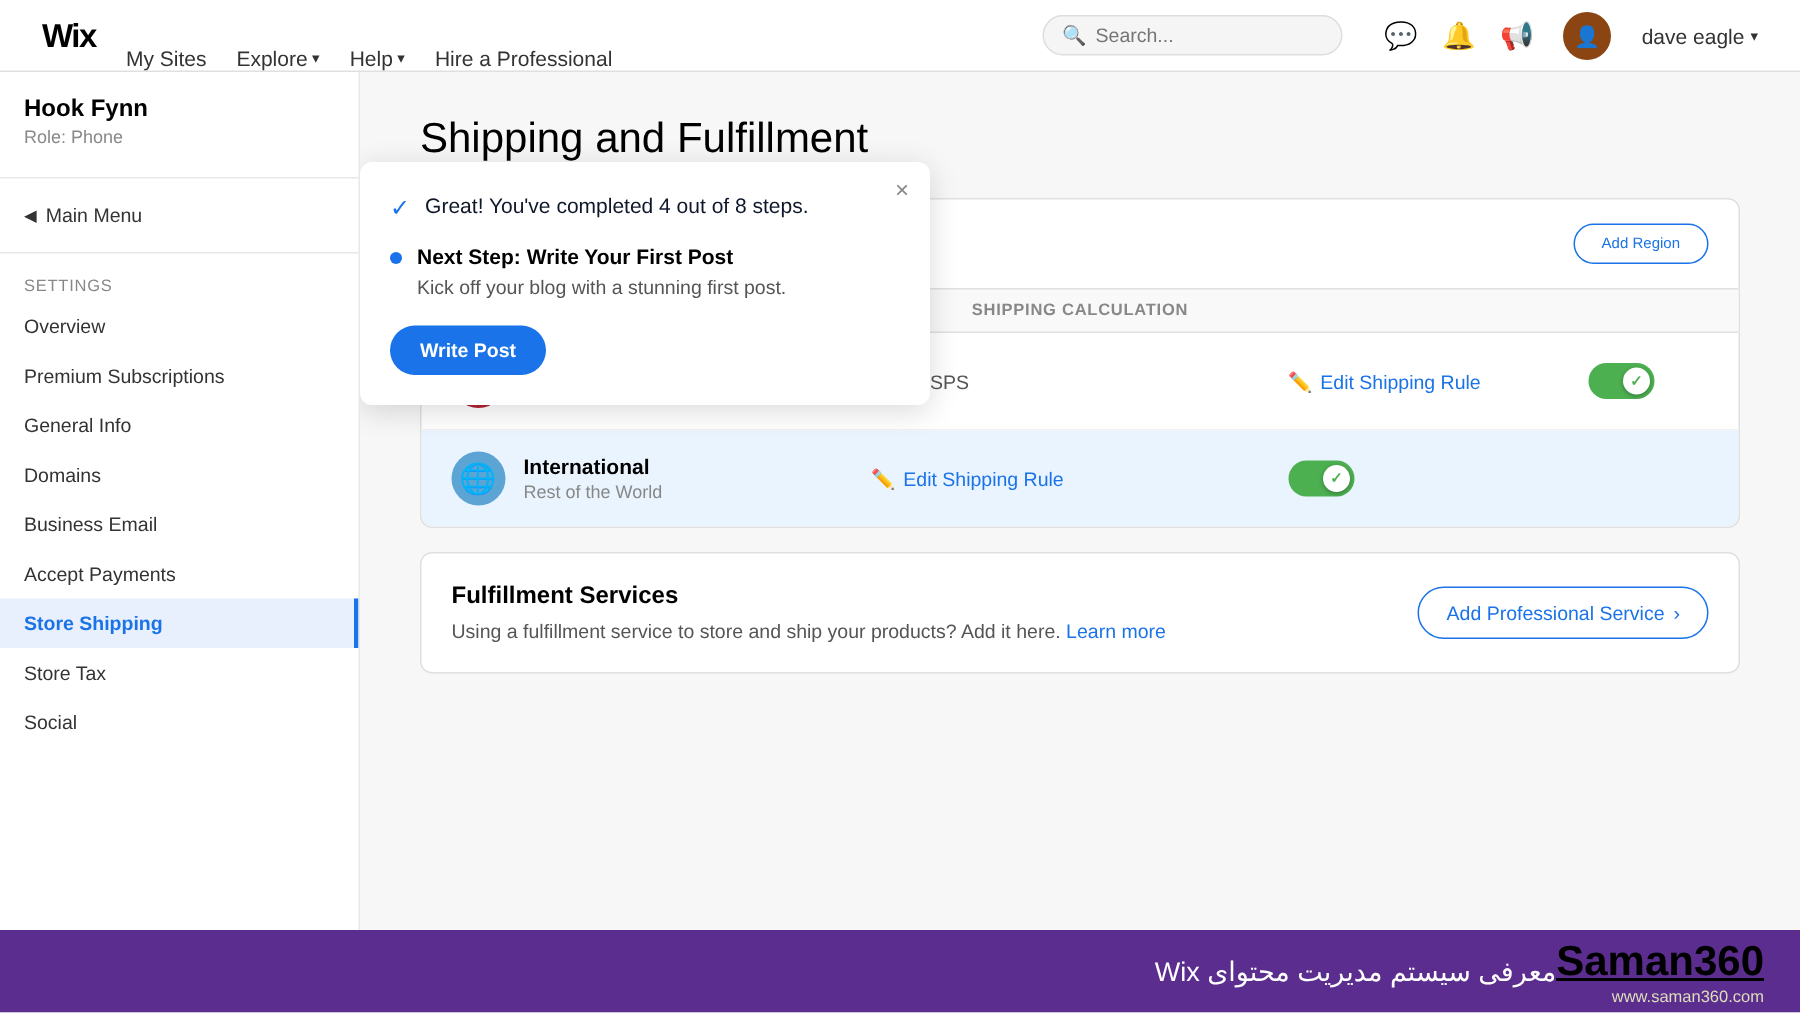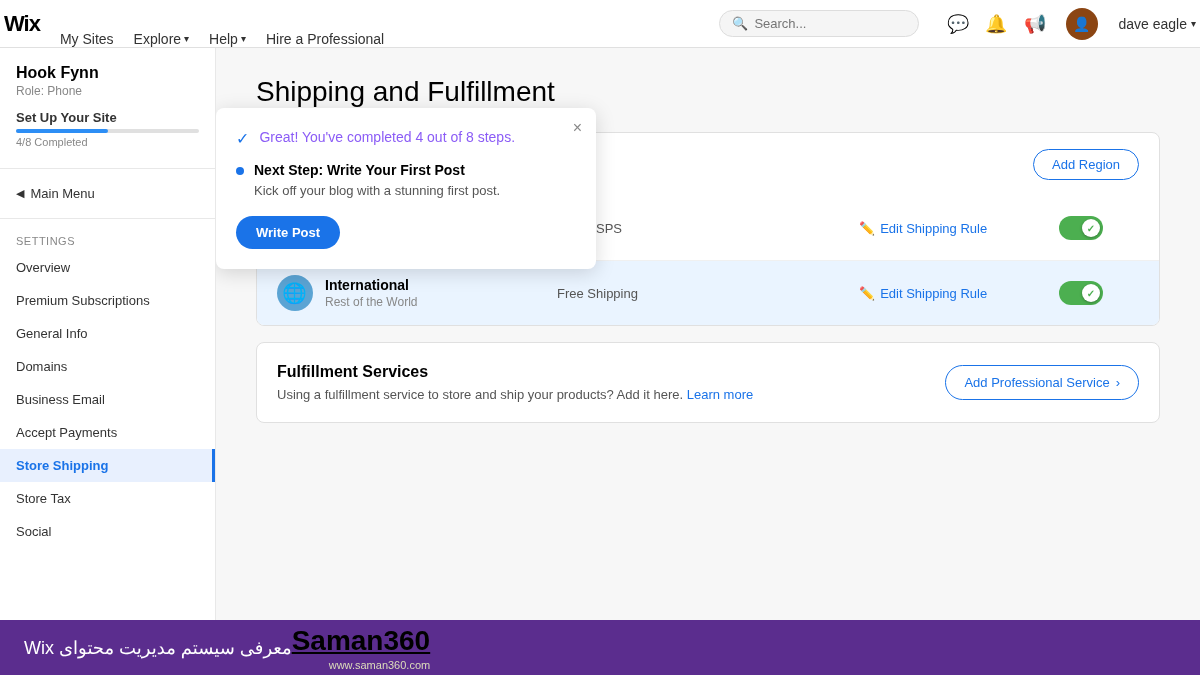--- a/index.html
+++ b/index.html
@@ -5,21 +5,21 @@
     * { box-sizing: border-box; margin: 0; padding: 0; }
     body { font-family: Helvetica Neue, Helvetica, Arial, sans-serif; font-size: 14px; background: #f0f0f0; }
 
     
     .topnav {
       height: 48px;
       background: #fff;
       border-bottom: 1px solid #e0e0e0;
       display: flex;
       align-items: center;
-      padding: 0 4px;
+      padding: 0 28px;
       gap: 20px;
       position: relative;
       z-index: 100;
     }
     .topnav-logo { font-weight: 900; font-size: 22px; color: #000; letter-spacing: -1px; }
     .topnav-link { font-size: 14px; color: #333; cursor: pointer; display: flex; align-items: center; gap: 3px; margin-top: 30px; }
     .topnav-search {
       margin-left: auto;
       display: flex;
       align-items: center;
@@ -34,21 +34,21 @@
     .topnav-icons { display: flex; align-items: center; gap: 16px; margin-left: 8px; }
     .topnav-icon { font-size: 18px; color: #555; cursor: pointer; }
     .topnav-avatar { width: 32px; height: 32px; border-radius: 50%; background: #8b4513; display: flex; align-items: center; justify-content: center; overflow: hidden; }
     .topnav-username { font-size: 14px; color: #333; cursor: pointer; display: flex; align-items: center; gap: 4px; }
 
     
     .layout { display: flex; height: calc(675px - 48px - 55px); }
 
     
     .sidebar {
-      width: 216px;
+      width: 240px;
       background: #fff;
       border-right: 1px solid #e8e8e8;
       flex-shrink: 0;
       overflow-y: auto;
       padding-top: 16px;
     }
     .sidebar-header { padding: 0 16px 12px; }
     .sidebar-site-name { font-size: 16px; font-weight: 700; color: #000; }
     .sidebar-role { font-size: 12px; color: #888; margin-top: 2px; }
     .sidebar-setup { padding: 0 16px 12px; }
@@ -102,21 +102,21 @@
       padding: 16px 20px;
     }
     .card-description { font-size: 13px; color: #555; }
     .card-description a { color: #1a73e8; text-decoration: none; }
     .add-region-btn {
       border: 1.5px solid #1a73e8;
       color: #1a73e8;
       background: #fff;
       border-radius: 20px;
       padding: 7px 18px;
-      font-size: 13px;
+      font-size: 10px;
       cursor: pointer;
       font-weight: 500;
     }
 
     
     .shipping-table-header {
       display: grid;
       grid-template-columns: 280px 1fr 200px 80px;
       padding: 8px 20px;
       background: #f9f9f9;
@@ -230,21 +230,21 @@
       cursor: pointer;
       line-height: 1;
     }
     .popup-check-row {
       display: flex;
       align-items: flex-start;
       gap: 10px;
       margin-bottom: 14px;
     }
     .popup-check { color: #1a73e8; font-size: 16px; margin-top: 1px; }
-    .popup-check-text { font-size: 14px; color: #8b5cf6; line-height: 1.4; }
+    .popup-check-text { font-size: 14px; color: #0f172a; line-height: 1.4; }
     .popup-next-row {
       display: flex;
       align-items: flex-start;
       gap: 10px;
       margin-bottom: 16px;
     }
     .popup-dot { width: 8px; height: 8px; border-radius: 50%; background: #1a73e8; margin-top: 5px; flex-shrink: 0; }
     .popup-next-content h4 { font-size: 14px; font-weight: 700; color: #000; margin-bottom: 4px; }
     .popup-next-content p { font-size: 13px; color: #555; line-height: 1.4; }
     .write-post-btn {
@@ -257,21 +257,21 @@
       font-weight: 600;
       cursor: pointer;
     }
 
     
     .bottom-banner {
       height: 55px;
       background: #5b2d8e;
       display: flex;
       align-items: center;
-      justify-content: flex-start;
+      justify-content: flex-end;
       padding: 0 24px;
     }
     .banner-text { color: #fff; font-size: 18px; font-weight: 500; direction: rtl; }
     .banner-brand-name { font-size: 28px; font-weight: 900; text-decoration: underline; }
     .banner-brand-url { font-size: 11px; color: #ddb; margin-top: 2px; }
     .banner-brand-block { text-align: right; }
 
     
     .chevron { font-size: 10px; }
   </style>
@@ -308,27 +308,20 @@
   </span>
 </nav>
 
 <div class="layout">
 
   <aside class="sidebar">
     <div class="sidebar-header">
       <div class="sidebar-site-name">Hook Fynn</div>
       <div class="sidebar-role">Role: Phone</div>
     </div>
-    <div class="sidebar-setup">
-      <div class="sidebar-setup-title">Set Up Your Site</div>
-      <div class="sidebar-progress-bar">
-        <div class="sidebar-progress-fill"></div>
-      </div>
-      <div class="sidebar-progress-text">4/8 Completed</div>
-    </div>
     <div class="sidebar-divider"></div>
     <div class="sidebar-main-menu">
       <span style="font-size:11px;">◀</span>
       <span>Main Menu</span>
     </div>
     <div class="sidebar-divider"></div>
     <div class="sidebar-section-title">Settings</div>
     <div class="sidebar-item">Overview</div>
     <div class="sidebar-item">Premium Subscriptions</div>
     <div class="sidebar-item">General Info</div>
@@ -345,20 +338,26 @@
 
     <div class="card">
       <div class="card-top-row">
         <p class="card-description">
           <span>s are calculated.</span>
           <a>Learn more</a>
         </p>
         <button class="add-region-btn">Add Region</button>
       </div>
 
+      <div class="shipping-table-header">
+        <span></span>
+        <span class="col-shipping">SHIPPING CALCULATION</span>
+        <span></span>
+        <span></span>
+      </div>
 
       <div class="shipping-row">
         <div class="region-info">
           <div class="flag-icon flag-us">
             <span style="font-size:20px;">🇺🇸</span>
           </div>
           <div>
             <div class="region-name">United States (51)</div>
           </div>
         </div>
@@ -377,21 +376,20 @@
       <div class="shipping-row highlighted">
         <div class="region-info">
           <div class="flag-icon flag-international">
             <span style="font-size:20px;">🌐</span>
           </div>
           <div>
             <div class="region-name">International</div>
             <div class="region-sub">Rest of the World</div>
           </div>
         </div>
-        <div class="shipping-method">Free Shipping</div>
         <div class="edit-link">
           <span>✏️</span>
           <span>Edit Shipping Rule</span>
         </div>
         <div class="toggle">
           <div class="toggle-knob">
             <span class="toggle-check">✓</span>
           </div>
         </div>
       </div>

